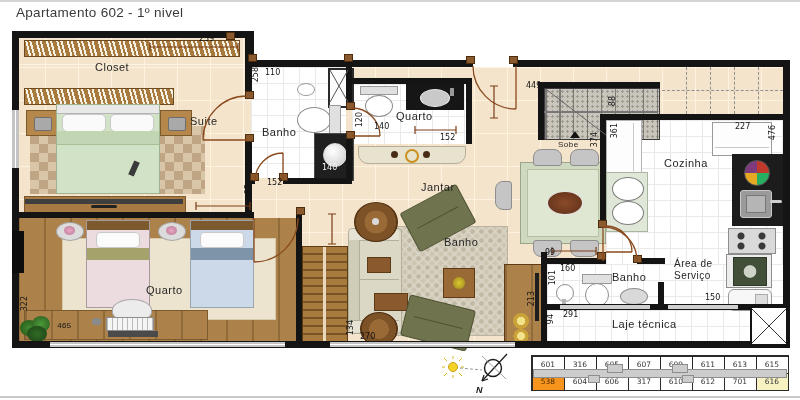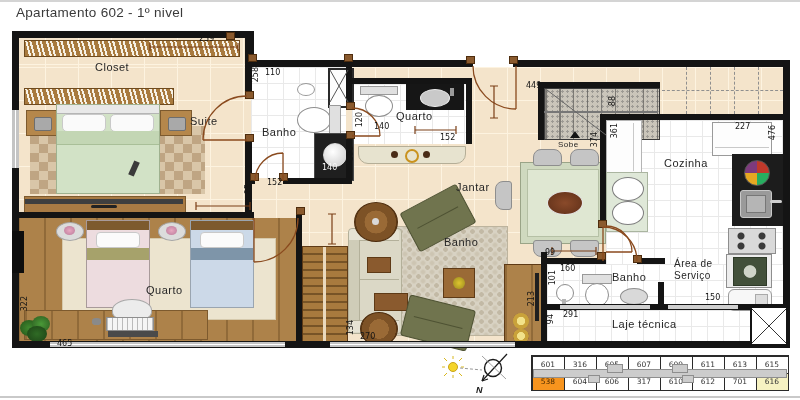--- a/index.html
+++ b/index.html
@@ -300,21 +300,21 @@
         <path d="M42,6 L66,29" stroke="#8a8a8a" stroke-width="0.8" fill="none"></path>
         <text x="36" y="43" font-size="9" font-style="italic" font-weight="bold" fill="#1a1a1a">N</text>
       </g>
     </g>
   </svg>
 
   <div class="rlabel" style="left:95px;top:61px">Closet</div>
   <div class="rlabel" style="left:190px;top:115px">Suite</div>
   <div class="rlabel" style="left:262px;top:126px">Banho</div>
   <div class="rlabel" style="left:396px;top:110px">Quarto</div>
-  <div class="rlabel" style="left:456px;top:181px">Jantar</div>
+  <div class="rlabel" style="left:421px;top:181px">Jantar</div>
   <div class="rlabel" style="left:444px;top:236px">Banho</div>
   <div class="rlabel" style="left:146px;top:284px">Quarto</div>
   <div class="rlabel" style="left:664px;top:157px">Cozinha</div>
   <div class="rlabel" style="left:558px;top:140px;font-size:8px">Sobe</div>
   <div class="rlabel" style="left:612px;top:271px">Banho</div>
   <div class="rlabel" style="left:674px;top:258px;font-size:10px">Área de
 Serviço</div>
   <div class="rlabel" style="left:612px;top:318px">Laje técnica</div>
 
   <div class="abs" style="left:750px;top:306px;width:34px;height:36px;z-index:36;background:
@@ -364,15 +364,15 @@
     <span class="dim v" style="left: 769px; top: 125px;">476</span>
     <span class="dim" style="left: 545px; top: 249px;">99</span>
     <span class="dim" style="left: 560px; top: 265px;">160</span>
     <span class="dim v" style="left: 549px; top: 270px;">101</span>
     <span class="dim" style="left: 705px; top: 294px;">150</span>
     <span class="dim" style="left: 563px; top: 311px;">291</span>
     <span class="dim v" style="left: 547px; top: 314px;">94</span>
     <span class="dim v" style="left: 528px; top: 291px;">213</span>
     <span class="dim v" style="left: 347px; top: 320px;">134</span>
     <span class="dim" style="left: 360px; top: 333px;">270</span>
-    <span class="dim" style="left: 57px; top: 340px;">465</span>
+    <span class="dim" style="left: 57px; top: 322px; font-family: Liberation Mono, monospace;">465</span>
     <span class="dim v" style="left: 21px; top: 296px;">322</span>
   </div>
 
 </body></html>

